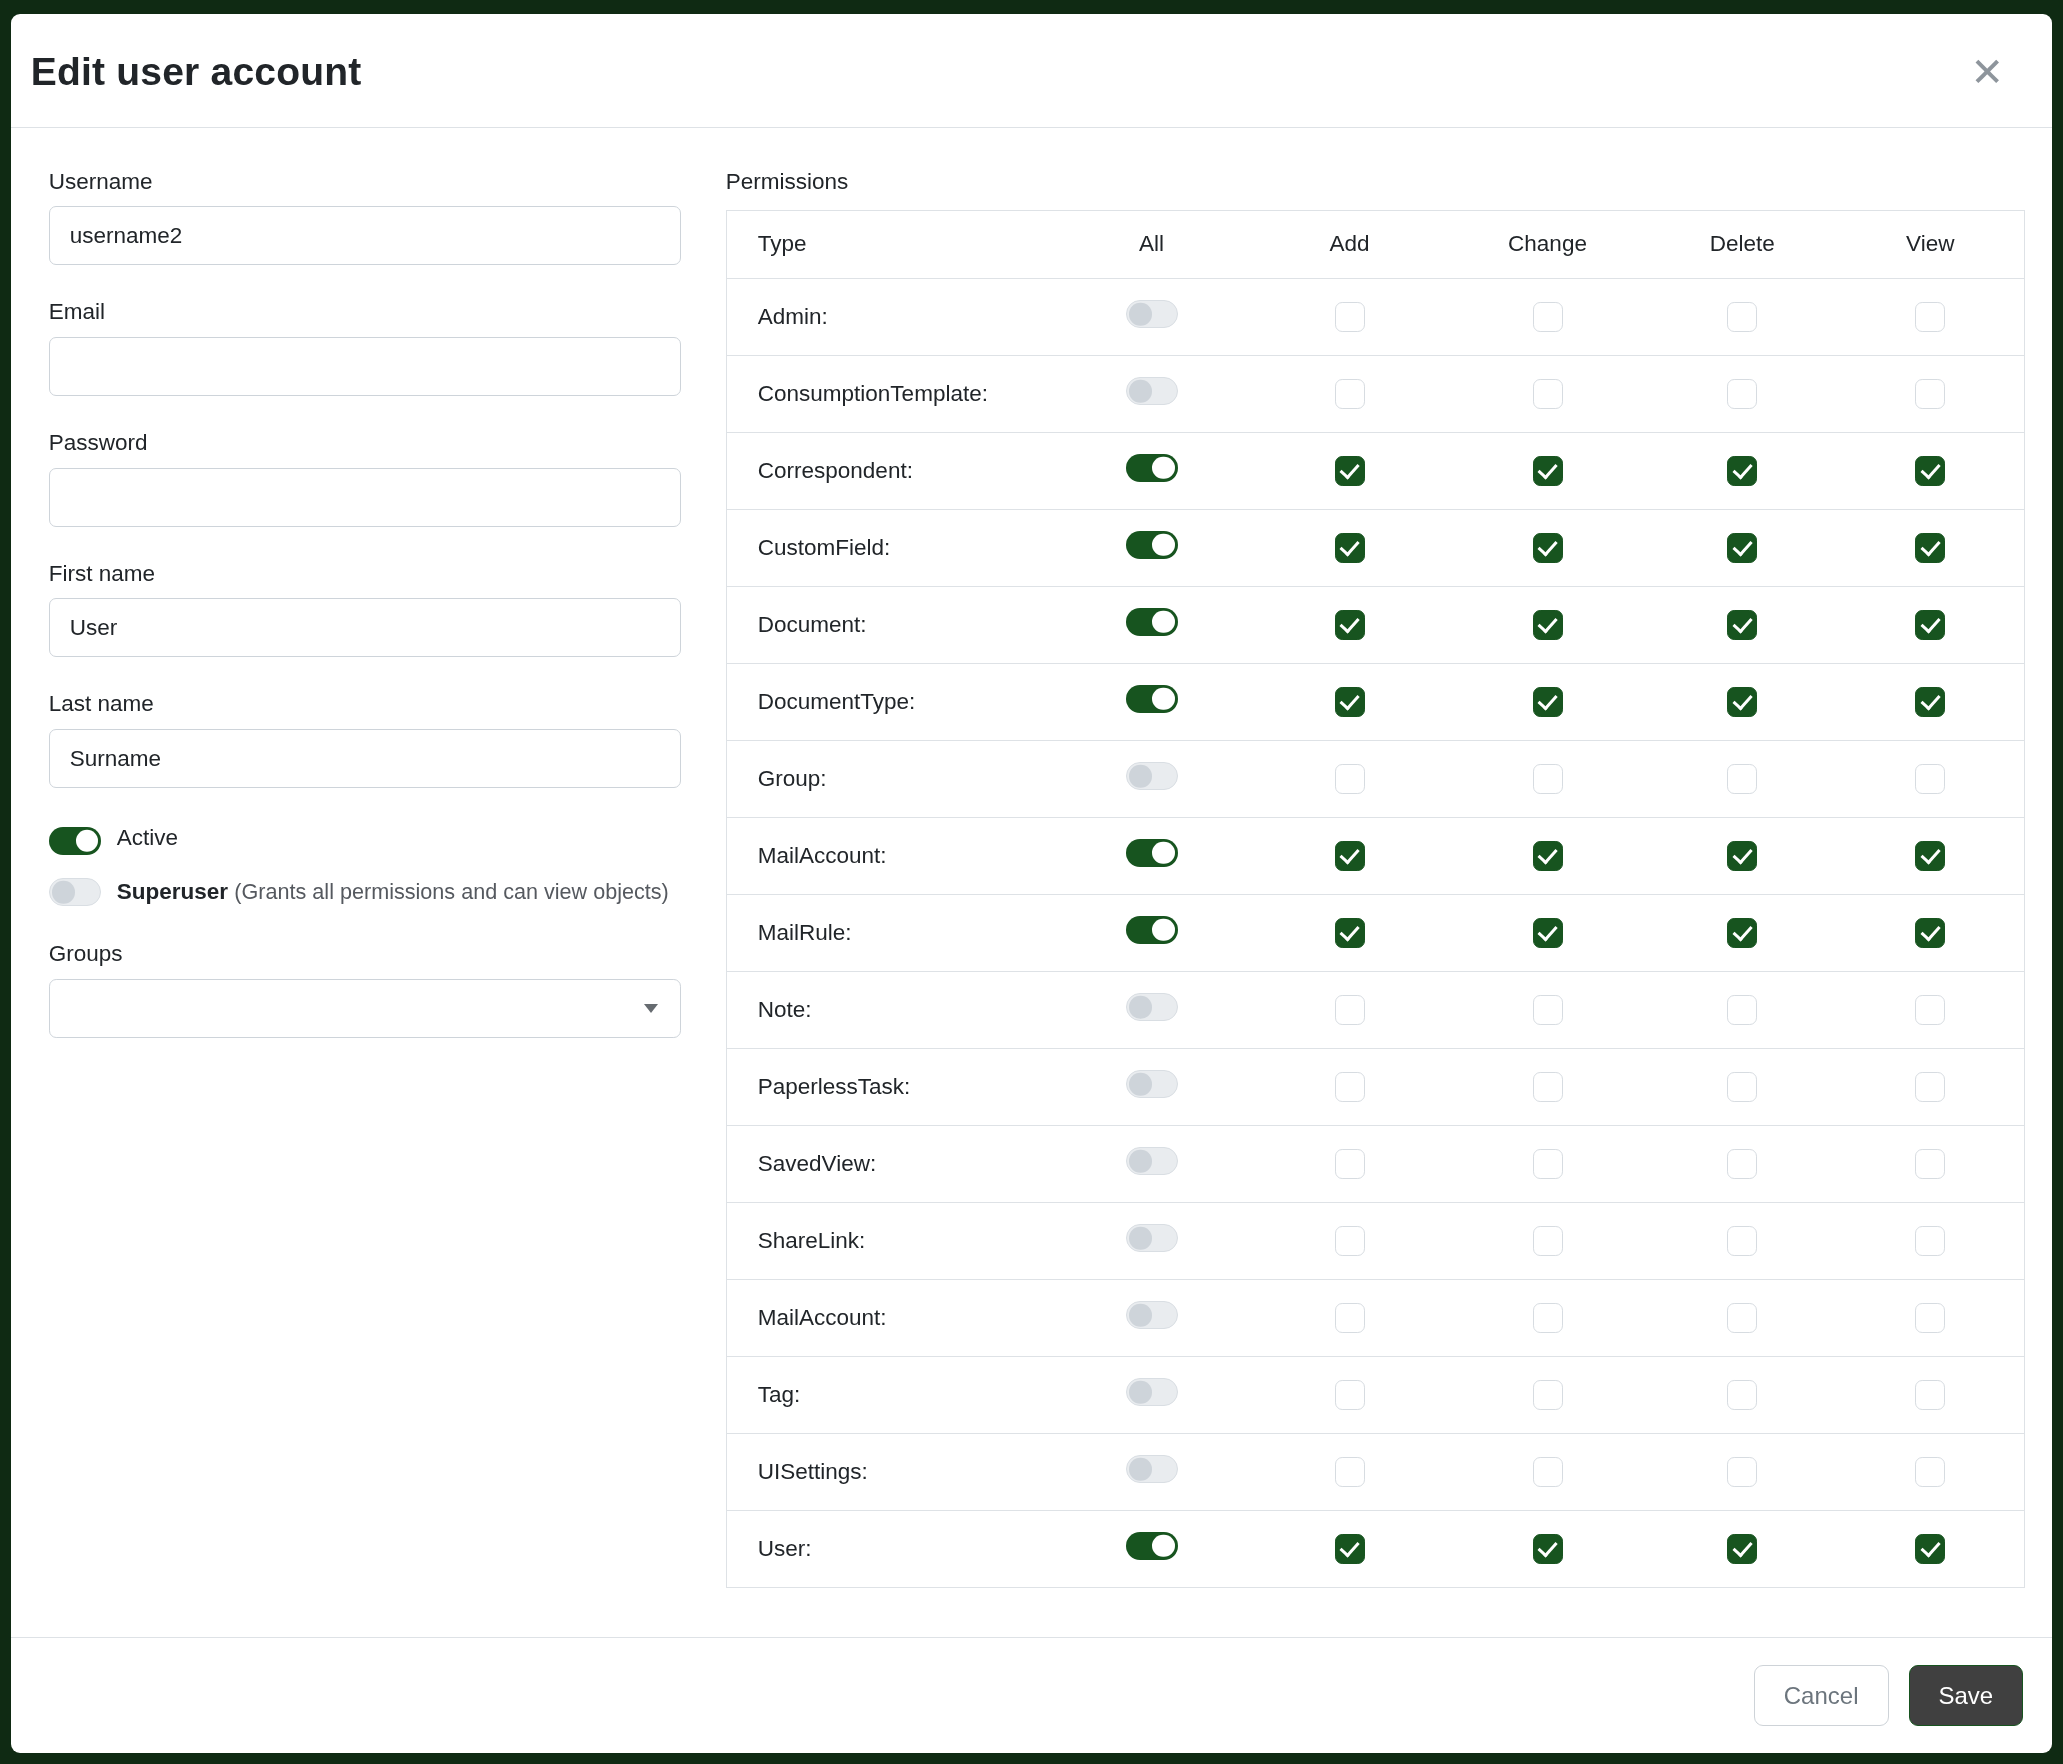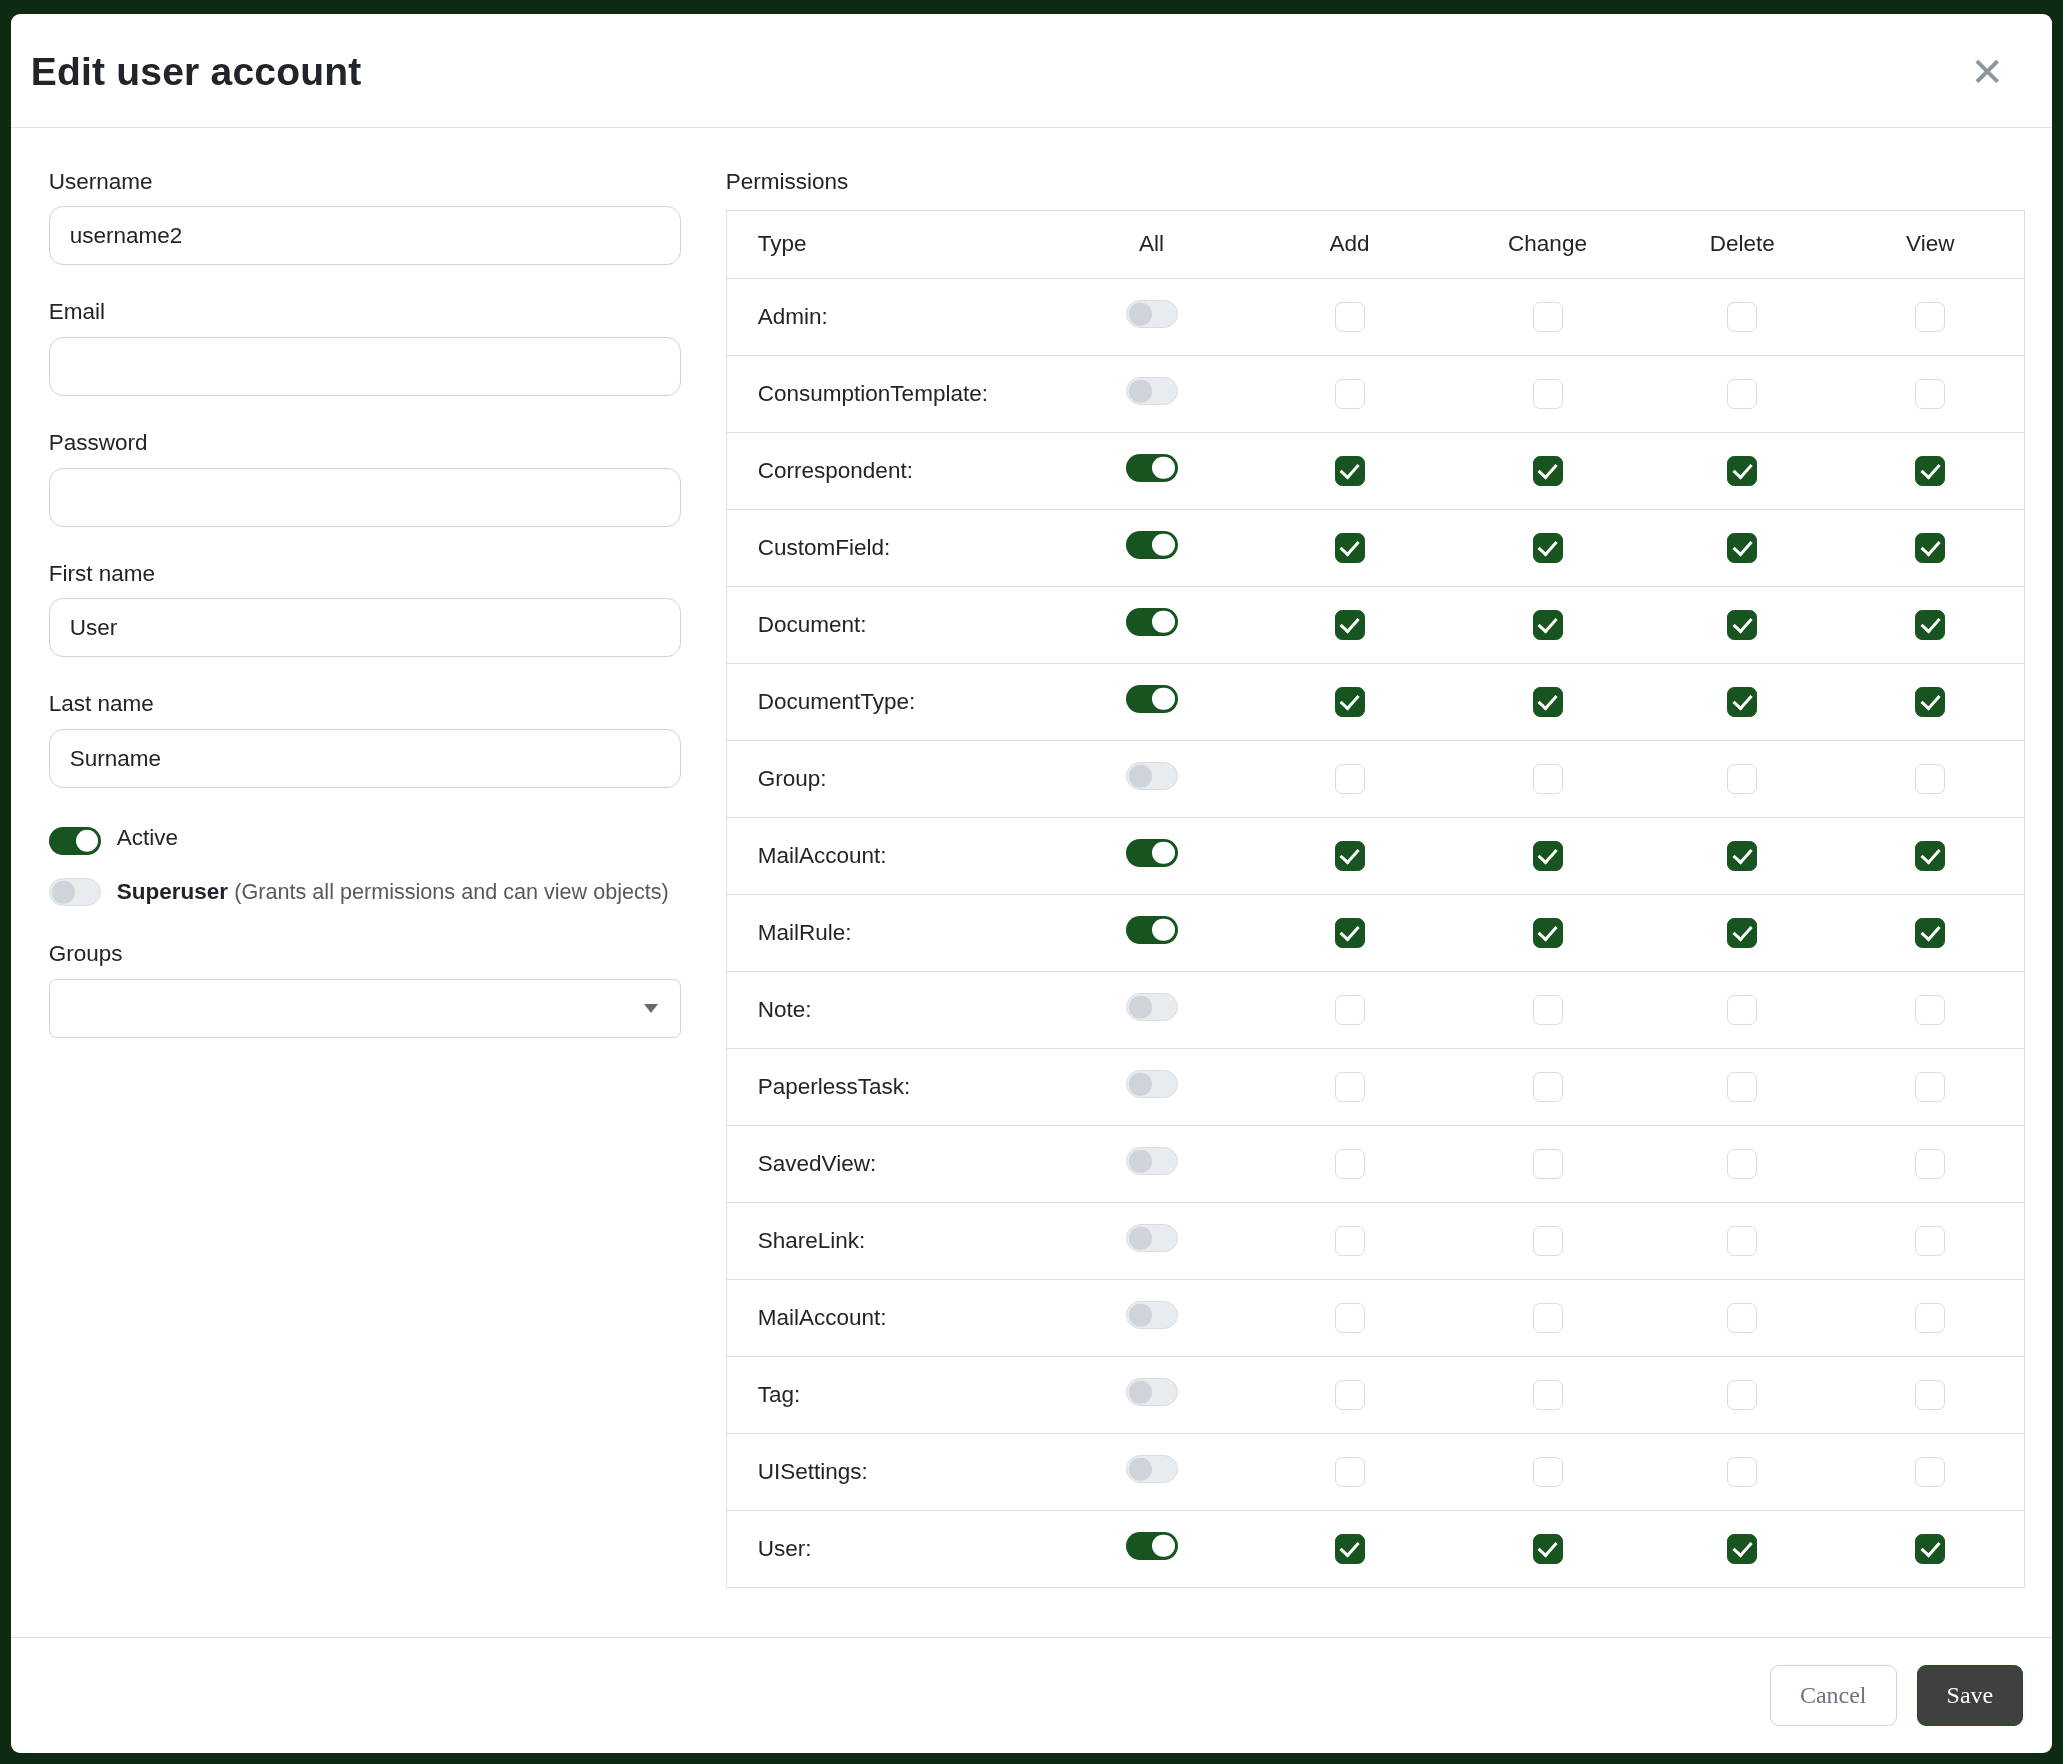--- a/index.html
+++ b/index.html
@@ -54,21 +54,21 @@
   }
   .left-col { width: 632px; flex: 0 0 auto; }
   .right-col { flex: 1 1 auto; min-width: 0; }
 
   .field { margin-bottom: 34px; }
   .field-label { font-size: 22.5px; margin-bottom: 11.7px; }
   .text-input {
     width: 100%;
     height: 59px;
     border: 0.9px solid #ced4da;
-    border-radius: 14px;
+    border-radius: 7px;
     font-size: 22.5px;
     padding: 0 20px;
     color: #212529;
     font-family: inherit;
     outline: none;
     background: #fff;
   }
   
   .switch {
     position: relative;
@@ -182,21 +182,21 @@
     display: flex;
     align-items: center;
     justify-content: flex-end;
     gap: 20px;
   }
   .btn {
     height: 61px;
     padding: 0 29px;
     border-radius: 9px;
     font-size: 24px;
-    font-family: Liberation Serif, serif;
+    font-family: Liberation Sans, sans-serif;
     cursor: pointer;
   }
   .btn-cancel {
     background: #fff;
     color: #6c757d;
     border: 0.9px solid #ced3d8;
   }
   .btn-save {
     background: #404040;
     color: #fff;

